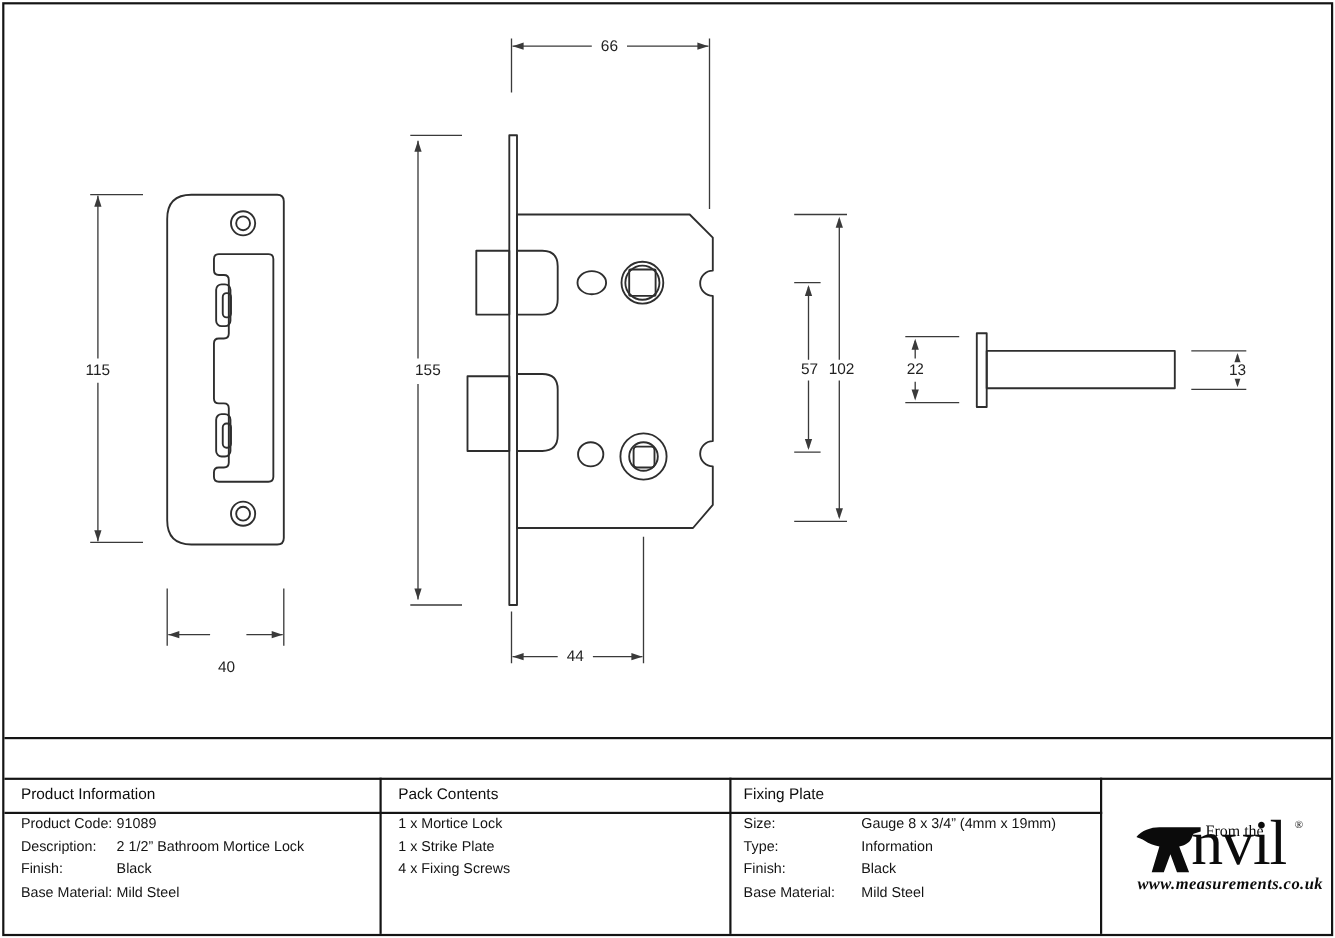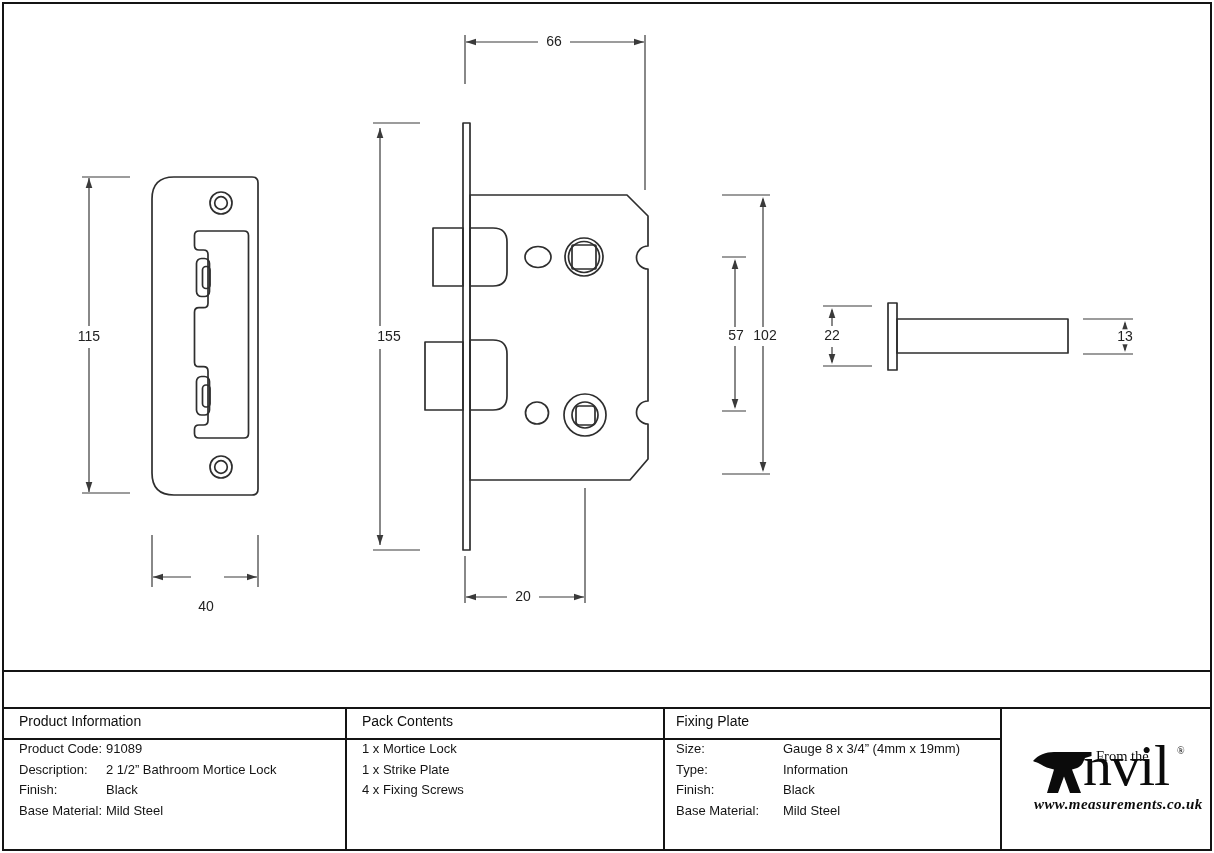--- a/index.html
+++ b/index.html
@@ -123,21 +123,21 @@
         <polygon points="832,364 828.7,354 835.3,354"></polygon>
       <polygon points="1125,321 1121.7,331 1128.3,331"></polygon>
         <polygon points="1125,352 1121.7,342 1128.3,342"></polygon>
     </g>
   </svg>
 
   <span class="dim-label" style="left:89px;top:337px">115</span>
   <span class="dim-label" style="left:206px;top:607px">40</span>
   <span class="dim-label" style="left:554px;top:42px">66</span>
   <span class="dim-label" style="left:389px;top:337px">155</span>
-  <span class="dim-label" style="left:523px;top:597px">20</span>
+  <span class="dim-label" style="left:523px;top:597px">44</span>
   <span class="dim-label" style="left:736px;top:336px">57</span>
   <span class="dim-label" style="left:765px;top:336px">102</span>
   <span class="dim-label" style="left:832px;top:336px">22</span>
   <span class="dim-label" style="left:1125px;top:337px">13</span>
 
   <div class="h-line" style="top:670px;left:4px;width:1206px"></div>
   <div class="h-line" style="top:707px;left:4px;width:1206px"></div>
   <div class="h-line" style="top:738px;left:4px;width:998px"></div>
   <div class="v-line" style="left:345px;top:707px;height:142px"></div>
   <div class="v-line" style="left:663px;top:707px;height:142px"></div>

